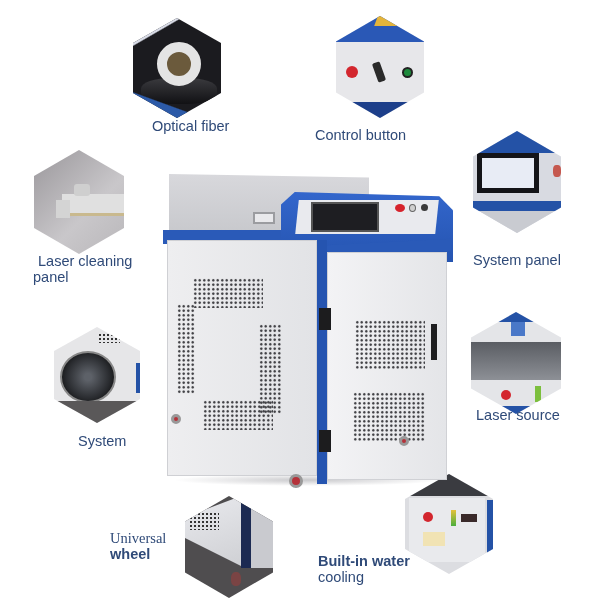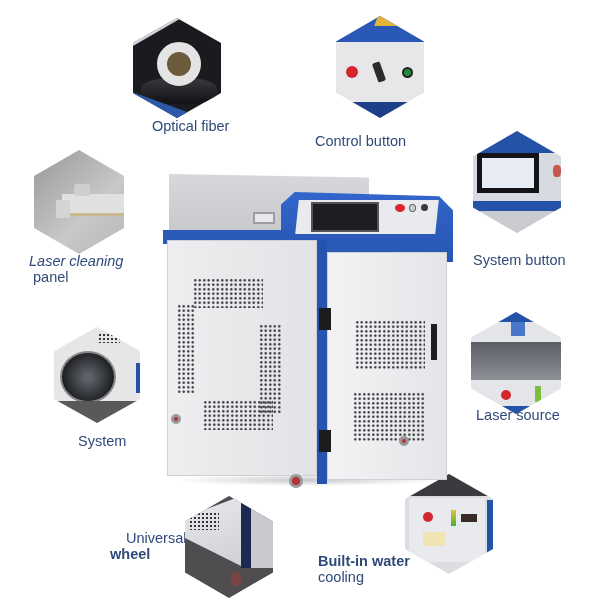--- a/index.html
+++ b/index.html
@@ -129,59 +129,59 @@
 <div class="label" style="left:152px; top:118px;">Optical fiber</div>
 
 <div class="hex h-ctrl">
   <div class="top"></div>
   <div class="yellow"></div>
   <div class="red"></div>
   <div class="key"></div>
   <div class="green"></div>
   <div class="bot"></div>
 </div>
-<div class="label" style="left:315px; top:127px;margin-top:6px;">Control button</div>
+<div class="label" style="left:315px; top:127px;">Control button</div>
 
 <div class="hex h-sys">
   <div class="top"></div>
   <div class="frame"></div>
   <div class="screen"></div>
   <div class="redspot"></div>
   <div class="band"></div>
   <div class="bot"></div>
 </div>
-<div class="label" style="left:473px; top:252px;">System button</div>
+<div class="label" style="left:473px; top:252px;">System panel</div>
 
 <div class="hex h-head">
   <div class="body"></div>
   <div class="block"></div>
   <div class="knob"></div>
 </div>
-<div class="label" style="left:29px; top:253px;font-style:italic;">Laser cleaning</div>
+<div class="label" style="left:38px; top:253px;">Laser cleaning</div>
 <div class="label" style="left:33px; top:269px;">panel</div>
 
 <div class="hex h-src">
   <div class="top"></div>
   <div class="breaker"></div>
   <div class="bar"></div>
   <div class="red"></div>
   <div class="grn"></div>
   <div class="bot"></div>
 </div>
 <div class="label" style="left:476px; top:407px;">Laser source</div>
 
 <div class="hex h-vent">
   <div class="holes"></div>
   <div class="fan"></div>
   <div class="blue"></div>
   <div class="floor"></div>
 </div>
 <div class="label" style="left:78px; top:433px;">System</div>
 
-<div class="label" style="left:126px; top:530px;">Universal</div>
+<div class="label" style="left:110px; top:530px;font-family:Liberation Serif, serif;">Universal</div>
 <div class="label" style="left:110px; top:546px;font-weight:bold;">wheel</div>
 <div class="hex h-wheel">
   <div class="panel"></div>
   <div class="holes"></div>
   <div class="strip"></div>
   <div class="side"></div>
   <div class="caster"></div>
 </div>
 
 <div class="hex h-water">

